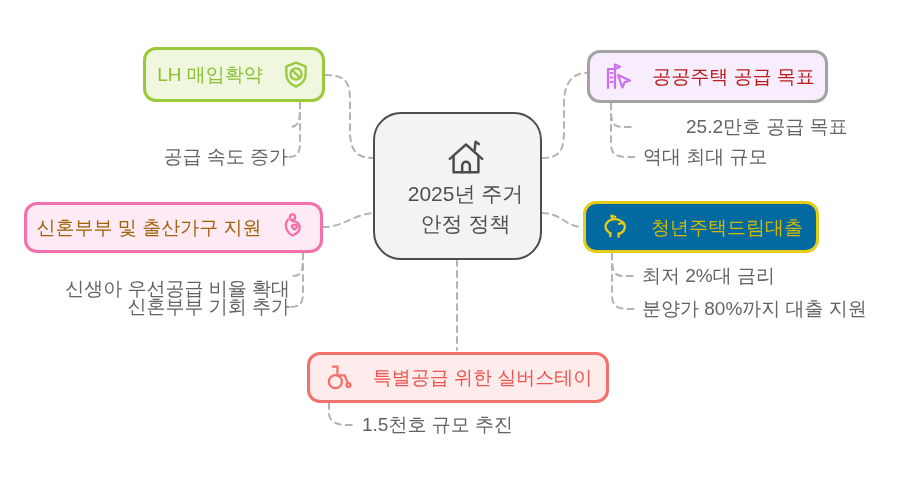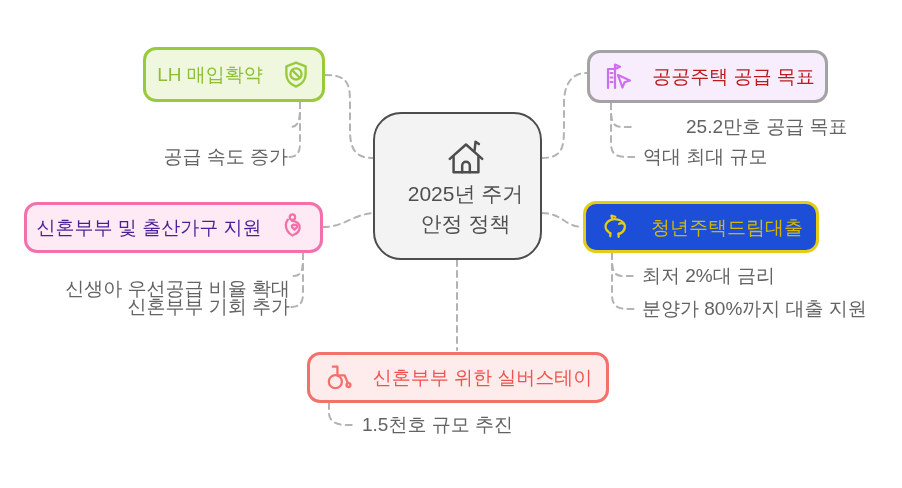--- a/index.html
+++ b/index.html
@@ -32,22 +32,22 @@
     left:373px;top:112px;width:169px;height:148px;
     flex-direction:column;gap:3px;
     background:#f3f3f3;border:2.5px solid #4d4d4d;border-radius:28px;
     color:#4f4f4f;font-size:21px;padding-left:16px;
   }
   .center .ctext{line-height:27px;}
 
   
   .b-lh     {left:143px;top:47px; width:182px;height:55px;background:#eff8df;border:3px solid #9aca3c;color:#8cbf33;}
   .b-public {left:587px;top:50px; width:241px;height:53px;background:#f8edfc;border:3px solid #a3a3a3;color:#b91c1c;}
-  .b-newly  {left:24px; top:202px;width:299px;height:51px;background:#fdeaf4;border:3px solid #f470ab;color:#4c1d95;}
-  .b-youth  {left:583px;top:201px;width:236px;height:52px;background:#1d4ed8;border:3px solid #e4cc17;color:#d2b900;}
+  .b-newly  {left:24px; top:202px;width:299px;height:51px;background:#fdeaf4;border:3px solid #f470ab;color:#a16207;}
+  .b-youth  {left:583px;top:201px;width:236px;height:52px;background:#0369a1;border:3px solid #e4cc17;color:#d2b900;}
   .b-silver {left:307px;top:352px;width:302px;height:51px;background:#fdeceb;border:3px solid #f2716b;color:#ef5350;}
 
   
   .leaf{
     position:absolute;white-space:nowrap;
     font-size:19px;line-height:22px;color:#636363;
   }
   .leaf.ra{text-align:right;}
   .l-g1{right:614px;top:114px;}
   .l-g2{right:614px;top:146px;}
@@ -152,17 +152,17 @@
   <div class="leaf l-y2">분양가 80%까지 대출 지원</div>
 
   <div class="node b-silver">
     <span class="icn">
       <svg width="31" height="31" viewBox="0 0 30 30" fill="none" stroke="#f2716b" stroke-width="2.2" stroke-linecap="round" stroke-linejoin="round">
         <circle cx="11" cy="19" r="6.3"></circle>
         <path d="M8.5 4.5 H13 V13 H20 L23 20"></path>
         <circle cx="23.7" cy="22.3" r="1.9"></circle>
       </svg>
     </span>
-    <span>신혼부부 위한 실버스테이</span>
+    <span>특별공급 위한 실버스테이</span>
   </div>
   <div class="leaf l-s1">1.5천호 규모 추진</div>
 
 </div>
 
 </body></html>

